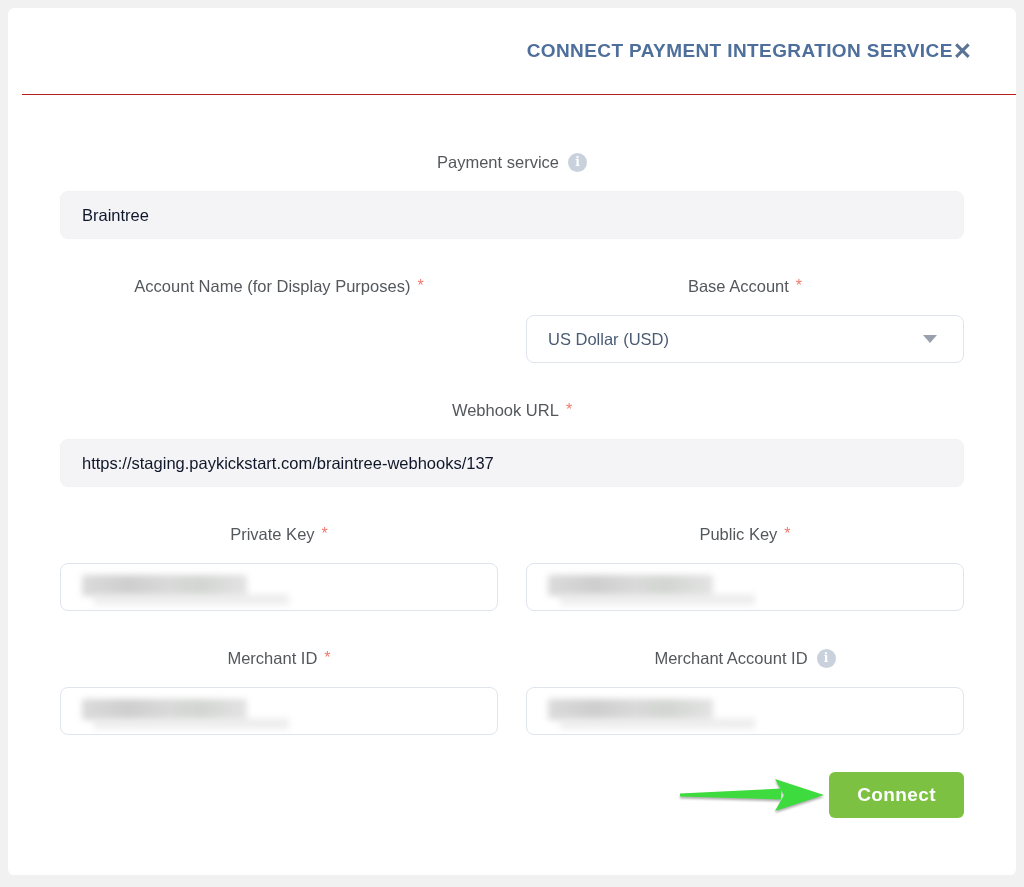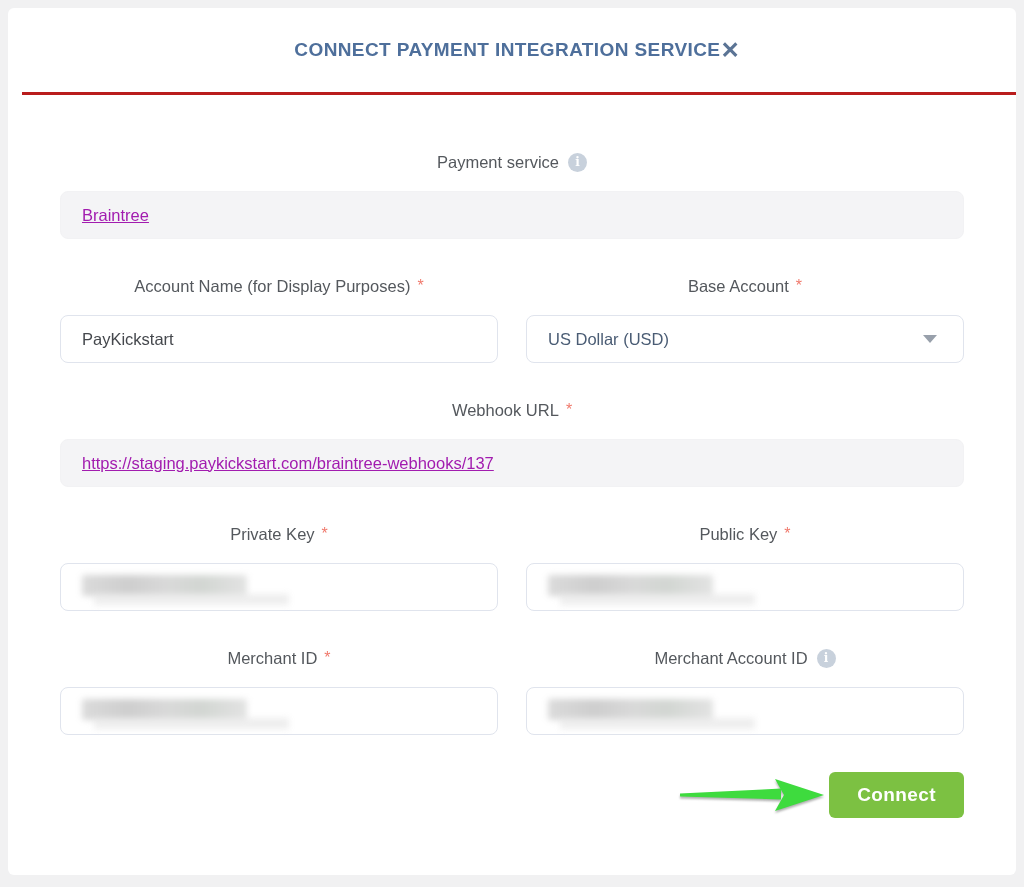--- a/index.html
+++ b/index.html
@@ -14,23 +14,23 @@
     position: absolute;
     left: 8px; top: 8px;
     width: 1008px; height: 867px;
     background: #ffffff;
     border-radius: 6px;
   }
   .modal-header {
     height: 87px;
     display: flex;
     align-items: center;
-    justify-content: center;
+    justify-content: flex-end;
     padding: 0 44px 0 40px;
-    border-bottom: 3px solid #b91c1c;
+    border-bottom: 1px solid #b91c1c;
     margin-left: 14px;
   }
   .modal-title {
     color: #4e6f9b;
     font-size: 19px;
     font-weight: bold;
     letter-spacing: 0.4px;
   }
   .close-btn {
     color: #5b7495;
@@ -81,22 +81,21 @@
     padding: 0 21px;
     font-size: 16.5px;
     color: #45484d;
     background: #ffffff;
     font-family: "Liberation Sans", sans-serif;
   }
   input.control { outline: none; }
   .control.disabled {
     background: #f4f4f6;
     border-color: #f2f2f4;
-    color: #a21caf;
-    text-decoration: underline;
+    color: #0f172a;
   }
   .select-control {
     justify-content: space-between;
     color: #4a5c74;
     cursor: pointer;
   }
   .caret-down {
     width: 0; height: 0;
     border-left: 7px solid transparent;
     border-right: 7px solid transparent;
@@ -164,21 +163,20 @@
       </div>
       <div class="control disabled">Braintree</div>
     </div>
 
     <div class="section row">
       <div class="col">
         <div class="field-label">
           <span>Account Name (for Display Purposes)</span>
           <span class="req">*</span>
         </div>
-        <input class="control" type="text" value="PayKickstart" style="">
       </div>
       <div class="col">
         <div class="field-label">
           <span>Base Account</span>
           <span class="req">*</span>
         </div>
         <div class="control select-control">
           <span>US Dollar (USD)</span>
           <span class="caret-down"></span>
         </div>

